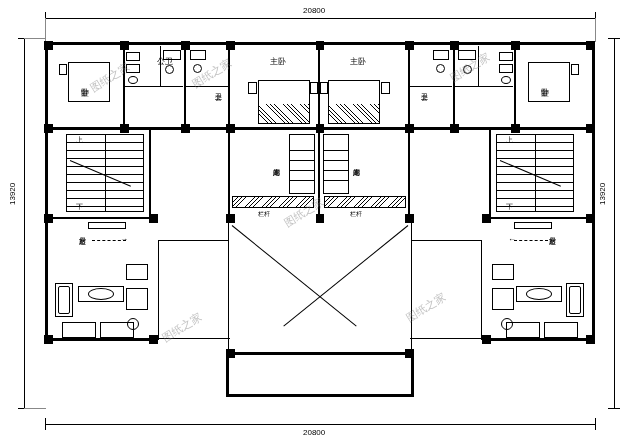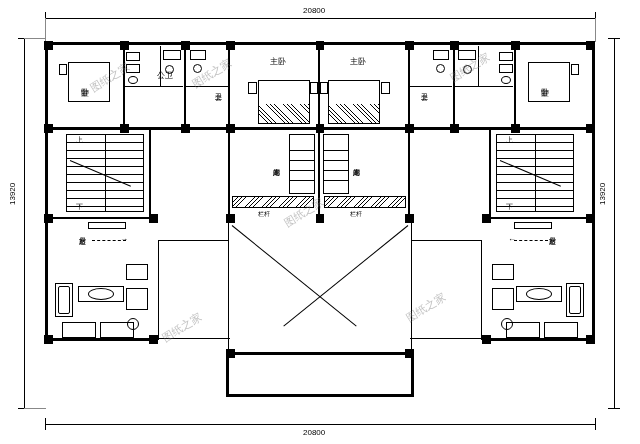--- a/index.html
+++ b/index.html
@@ -252,21 +252,21 @@
   <div class="furn" style="left:88px;top:222px;width:38px;height:7px;"></div>
   <div class="furn" style="left:514px;top:222px;width:38px;height:7px;"></div>
 
   <div class="dash" style="left:92px;top:240px;width:34px;"></div>
   <div class="arrow" style="left:120px;top:234px;">→</div>
   <div class="dash" style="left:514px;top:240px;width:34px;"></div>
   <div class="arrow" style="left:508px;top:234px;">←</div>
 
   <div class="txtv cn" style="left:80px;top:82px;font-size:8px;">卧室</div>
   <div class="txtv cn" style="left:540px;top:82px;font-size:8px;">卧室</div>
-  <div class="txt cn" style="left:157px;top:72px;font-size:8px;">公卫</div>
+  <div class="txt cn" style="left:157px;top:58px;font-size:8px;">公卫</div>
   <div class="txt cn" style="left:270px;top:58px;font-size:8px;">主卧</div>
   <div class="txt cn" style="left:350px;top:58px;font-size:8px;">主卧</div>
   <div class="txtv cn" style="left:214px;top:88px;font-size:7px;">套卫</div>
   <div class="txtv cn" style="left:420px;top:88px;font-size:7px;">套卫</div>
   <div class="txtv cn" style="left:272px;top:163px;font-size:7px;">走廊间</div>
   <div class="txtv cn" style="left:352px;top:163px;font-size:7px;">走廊间</div>
   <div class="txtv cn" style="left:78px;top:232px;font-size:7px;">起居室</div>
   <div class="txtv cn" style="left:548px;top:232px;font-size:7px;">起居室</div>
 
   <div class="wm" style="left:88px;top:70px;">图纸之家</div>

